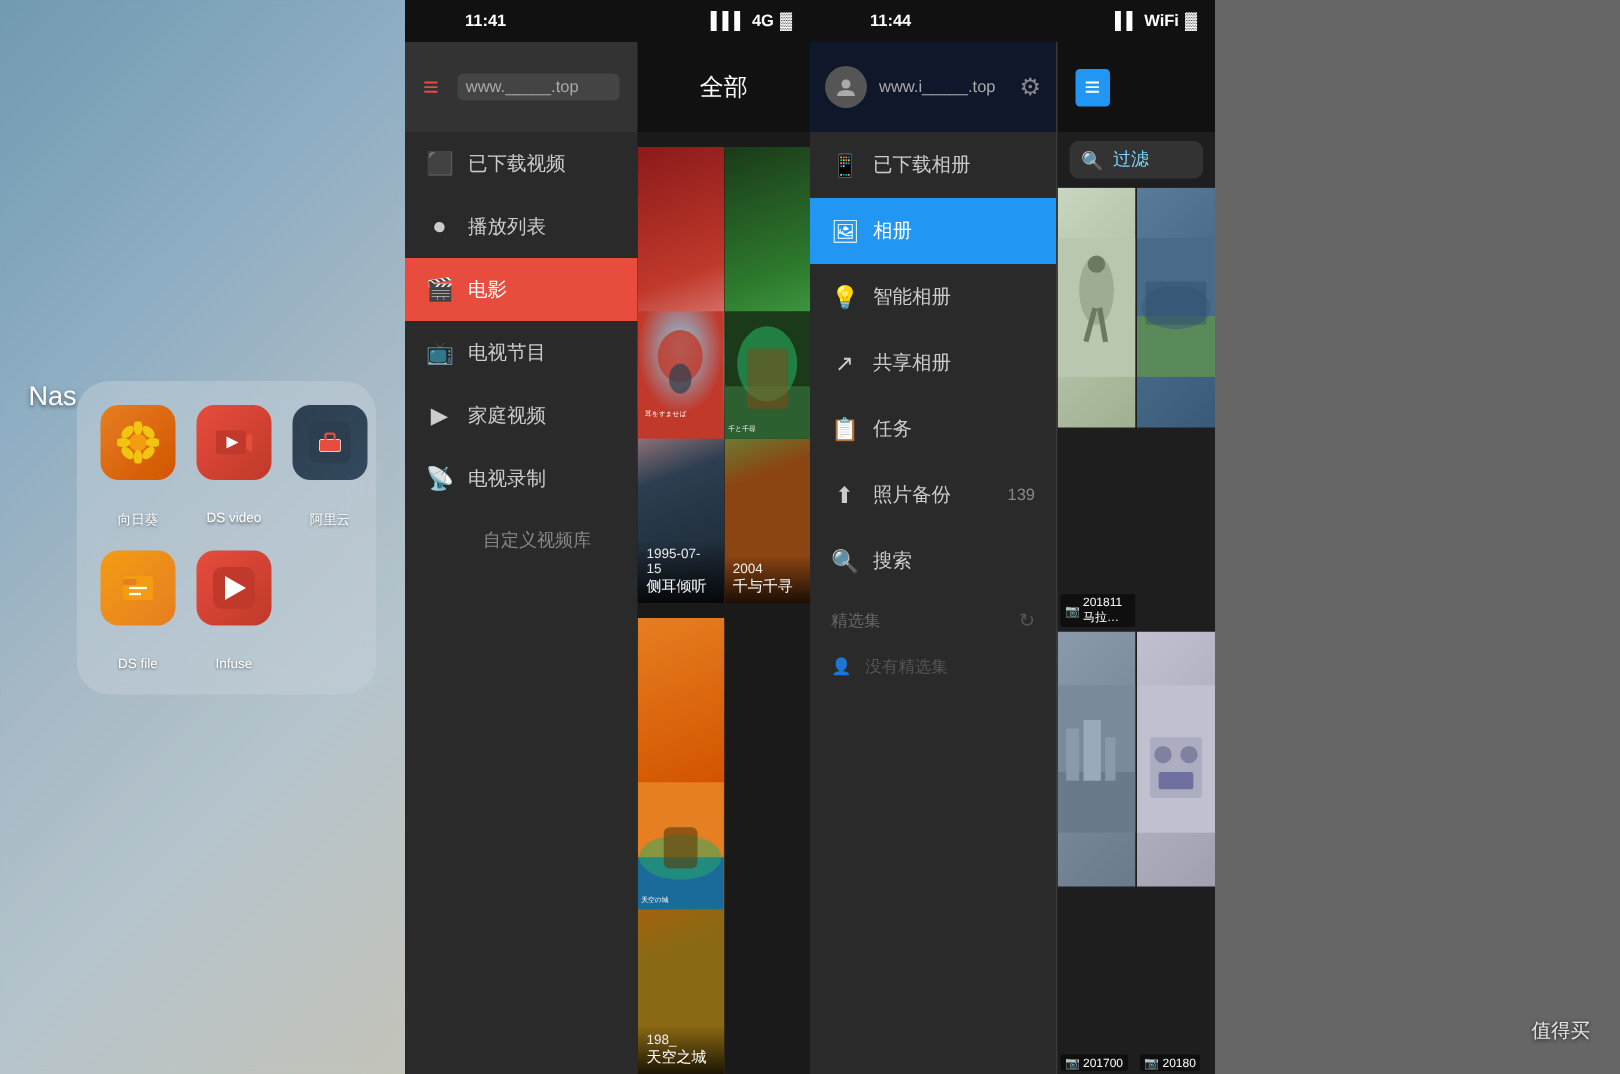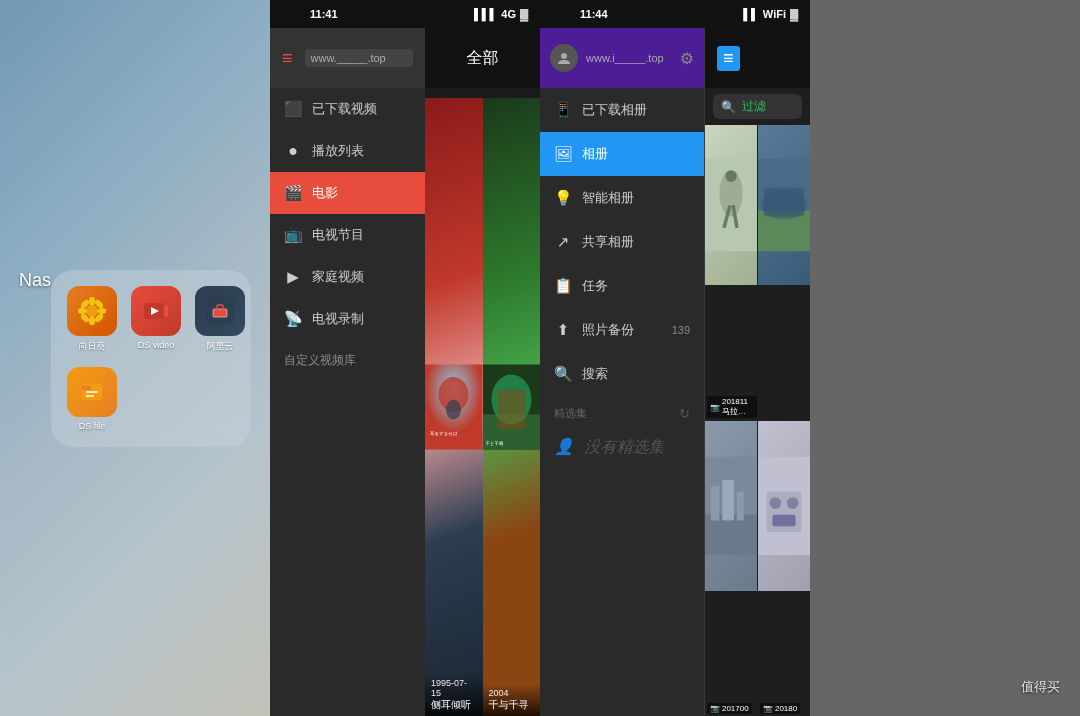--- a/index.html
+++ b/index.html
@@ -52,21 +52,21 @@
     }
     .app-grid {
       display: grid;
       grid-template-columns: repeat(3, 1fr);
       gap: 14px;
     }
     .app-item {
       display: flex;
       flex-direction: column;
       align-items: center;
-      gap: 4px;
+      gap: 20px;
     }
     .app-icon {
       width: 50px;
       height: 50px;
       border-radius: 12px;
       display: flex;
       align-items: center;
       justify-content: center;
       font-size: 24px;
     }
@@ -123,23 +123,24 @@
     .sidebar-item-nav.active {
       background: #e74c3c;
       color: white;
     }
     .sidebar-item-nav .nav-icon {
       font-size: 15px;
       width: 18px;
       text-align: center;
     }
     .sidebar-custom {
-      padding: 12px 14px;
+      padding: 12px 30px;
       font-size: 12px;
       color: #888;
+      margin-left: 22px;
     }
     .video-content {
       flex: 1;
       overflow: hidden;
       display: flex;
       flex-direction: column;
     }
     .video-header {
       height: 60px;
       background: #111;
@@ -183,21 +184,21 @@
     .photo-sidebar {
       width: 165px;
       background: #2a2a2a;
       display: flex;
       flex-direction: column;
       flex-shrink: 0;
       border-right: 1px solid #3a3a3a;
     }
     .photo-header {
       height: 60px;
-      background: #4c1d95;
+      background: #0f172a;
       display: flex;
       align-items: center;
       padding: 0 10px;
       gap: 8px;
     }
     .photo-header-url {
       font-size: 11px;
       color: #aaa;
       flex: 1;
     }
@@ -226,23 +227,22 @@
     .photo-section-label {
       padding: 10px 14px 4px;
       font-size: 11px;
       color: #666;
       display: flex;
       align-items: center;
       justify-content: space-between;
     }
     .photo-empty {
       padding: 12px 14px;
-      font-size: 16px;
+      font-size: 11px;
       color: #555;
-      font-style: italic;
     }
     .photo-backup-count {
       font-size: 11px;
       color: #888;
     }
     .photo-content-right {
       flex: 1;
       overflow: hidden;
       display: flex;
       flex-direction: column;
@@ -270,21 +270,21 @@
       background: #333;
       border-radius: 6px;
       padding: 4px 8px;
       gap: 6px;
     }
     .photo-search-icon {
       color: #888;
       font-size: 12px;
     }
     .photo-search-text {
-      color: #22c55e;
+      color: #7dd3fc;
       font-size: 12px;
     }
     .photo-thumbnails {
       flex: 1;
       overflow: hidden;
       display: flex;
       flex-direction: column;
       gap: 1px;
     }
     .photo-thumb-row {
@@ -435,20 +435,29 @@
             <svg width="28" height="28" viewBox="0 0 28 28">
               <rect x="4" y="6" width="20" height="16" rx="2" fill="#f39c12"></rect>
               <rect x="4" y="8" width="9" height="4" rx="1" fill="#e67e22"></rect>
               <line x1="8" y1="14" x2="20" y2="14" stroke="white" stroke-width="1.5"></line>
               <line x1="8" y1="18" x2="16" y2="18" stroke="white" stroke-width="1.5"></line>
             </svg>
           </div>
           <span class="app-name">DS file</span>
         </div>
 
+        <div class="app-item">
+          <div class="app-icon icon-infuse">
+            <svg width="28" height="28" viewBox="0 0 28 28">
+              <rect width="28" height="28" rx="6" fill="#c0392b"></rect>
+              <polygon points="8,6 8,22 22,14" fill="white"></polygon>
+            </svg>
+          </div>
+          <span class="app-name">Infuse</span>
+        </div>
       </div>
     </div>
   </div>
 </div>
 
 <div class="panel-wrapper" style="width:270px; height:716px; background:#1a1a1a;">
 
   <div class="status-bar status-bar-dark">
     <span>11:41</span>
     <div class="status-icons">
@@ -529,20 +538,35 @@
               <text x="5" y="160" fill="white" font-size="9" font-family="sans-serif">千と千尋</text>
             </svg>
           </div>
           <div class="video-info-overlay">
             <div class="video-date">2004</div>
             <div class="video-title">千与千寻</div>
           </div>
         </div>
 
 
+        <div class="video-card">
+          <div class="poster-art poster-tenku-art">
+            <svg width="100%" height="100%" viewBox="0 0 115 170" style="position:absolute;top:0;left:0">
+              <rect width="115" height="170" fill="#E67E22"></rect>
+              <rect x="0" y="100" width="115" height="70" fill="#1a6a9a"></rect>
+              <ellipse cx="57" cy="100" rx="55" ry="30" fill="#27ae60" opacity="0.5"></ellipse>
+              <rect x="35" y="60" width="45" height="55" rx="8" fill="#5a3a0a" opacity="0.6"></rect>
+              <text x="5" y="160" fill="white" font-size="9" font-family="sans-serif">天空の城</text>
+            </svg>
+          </div>
+          <div class="video-info-overlay">
+            <div class="video-date">198_</div>
+            <div class="video-title">天空之城</div>
+          </div>
+        </div>
       </div>
     </div>
   </div>
 </div>
 
 <div class="panel-wrapper" style="width:270px; height:716px; background:#2a2a2a;">
   <div class="status-bar status-bar-dark">
     <span>11:44</span>
     <div class="status-icons">
       <span>▌▌</span>

